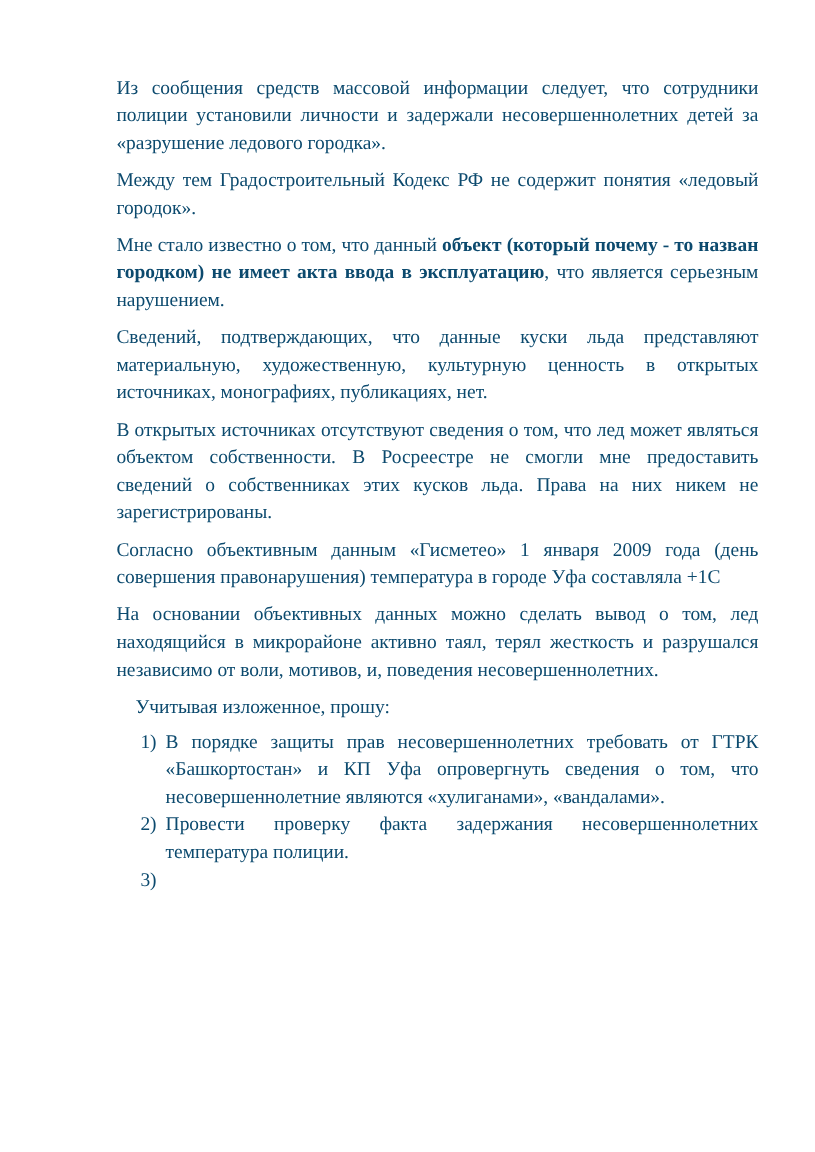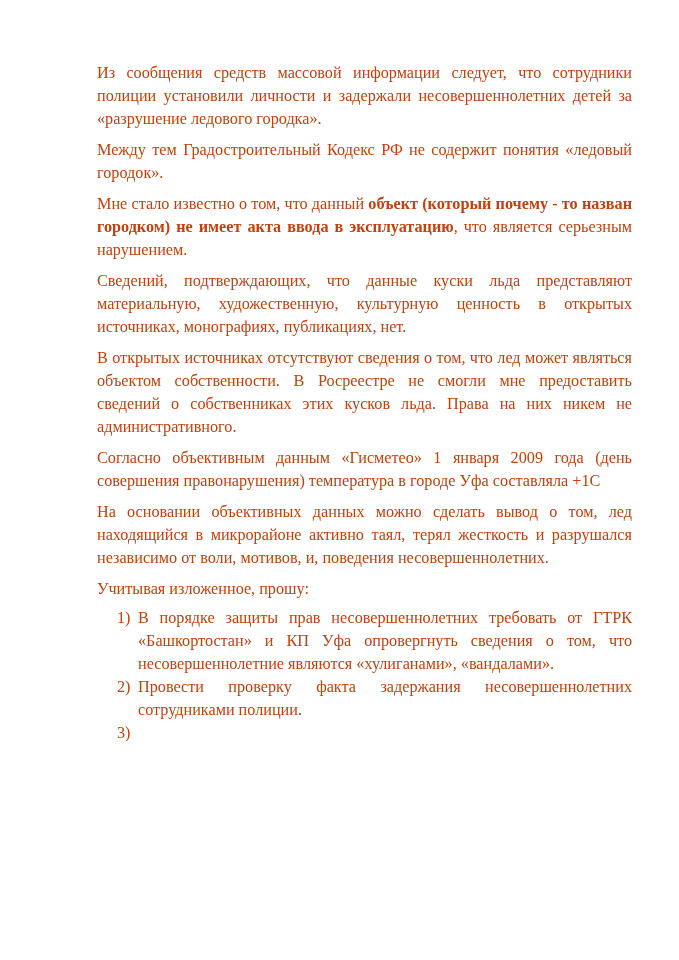--- a/index.html
+++ b/index.html
@@ -14,32 +14,32 @@
       position: relative;
     }
     .page {
       position: absolute;
       left: 97px;
       top: 62px;
       width: 535px;
       font-family: "Liberation Serif", serif;
       font-size: 16.2px;
       line-height: 23px;
-      color: #c2410c;
+      color: #0c4a6e;
     }
     .para {
       margin: 0 0 8px 0;
       text-align: justify;
       text-justify: inter-word;
     }
     .para b {
       font-weight: bold;
     }
     .request {
-      margin: 0 0 6px 0;
+      margin: 0 0 6px 16px;
     }
     ol.requests {
       list-style: none;
       margin: 0;
       padding: 0;
     }
     ol.requests li {
       position: relative;
       padding-left: 41px;
       text-align: justify;
@@ -63,38 +63,38 @@
     <p class="para">
       <span>Между тем Градостроительный Кодекс РФ не содержит понятия «ледовый городок».</span>
     </p>
     <p class="para">
       <span>Мне стало известно о том, что данный </span><b>объект (который почему - то назван городком) не имеет акта ввода в эксплуатацию</b><span>, что является серьезным нарушением.</span>
     </p>
     <p class="para">
       <span>Сведений, подтверждающих, что данные куски льда представляют материальную, художественную, культурную ценность в открытых источниках, монографиях, публикациях, нет.</span>
     </p>
     <p class="para">
-      <span>В открытых источниках отсутствуют сведения о том, что лед может являться объектом собственности. В Росреестре не смогли мне предоставить сведений о собственниках этих кусков льда. Права на них никем не административного.</span>
+      <span>В открытых источниках отсутствуют сведения о том, что лед может являться объектом собственности. В Росреестре не смогли мне предоставить сведений о собственниках этих кусков льда. Права на них никем не зарегистрированы.</span>
     </p>
     <p class="para">
       <span>Согласно объективным данным «Гисметео» 1 января 2009 года (день совершения правонарушения) температура в городе Уфа составляла +1С</span>
     </p>
     <p class="para">
       <span>На основании объективных данных можно сделать вывод о том, лед находящийся в микрорайоне активно таял, терял жесткость и разрушался независимо от воли, мотивов, и, поведения несовершеннолетних.</span>
     </p>
 
     <p class="request">Учитывая изложенное, прошу:</p>
 
     <ol class="requests">
       <li>
         <span class="num">1)</span>
         <span>В порядке защиты прав несовершеннолетних требовать от  ГТРК «Башкортостан» и КП Уфа опровергнуть сведения о том, что несовершеннолетние являются «хулиганами», «вандалами».</span>
       </li>
       <li>
         <span class="num">2)</span>
-        <span>Провести проверку факта задержания несовершеннолетних сотрудниками полиции.</span>
+        <span>Провести проверку факта задержания несовершеннолетних температура полиции.</span>
       </li>
       <li>
         <span class="num">3)</span>
       </li>
     </ol>
   </div>
 </div>
 
 </body></html>

